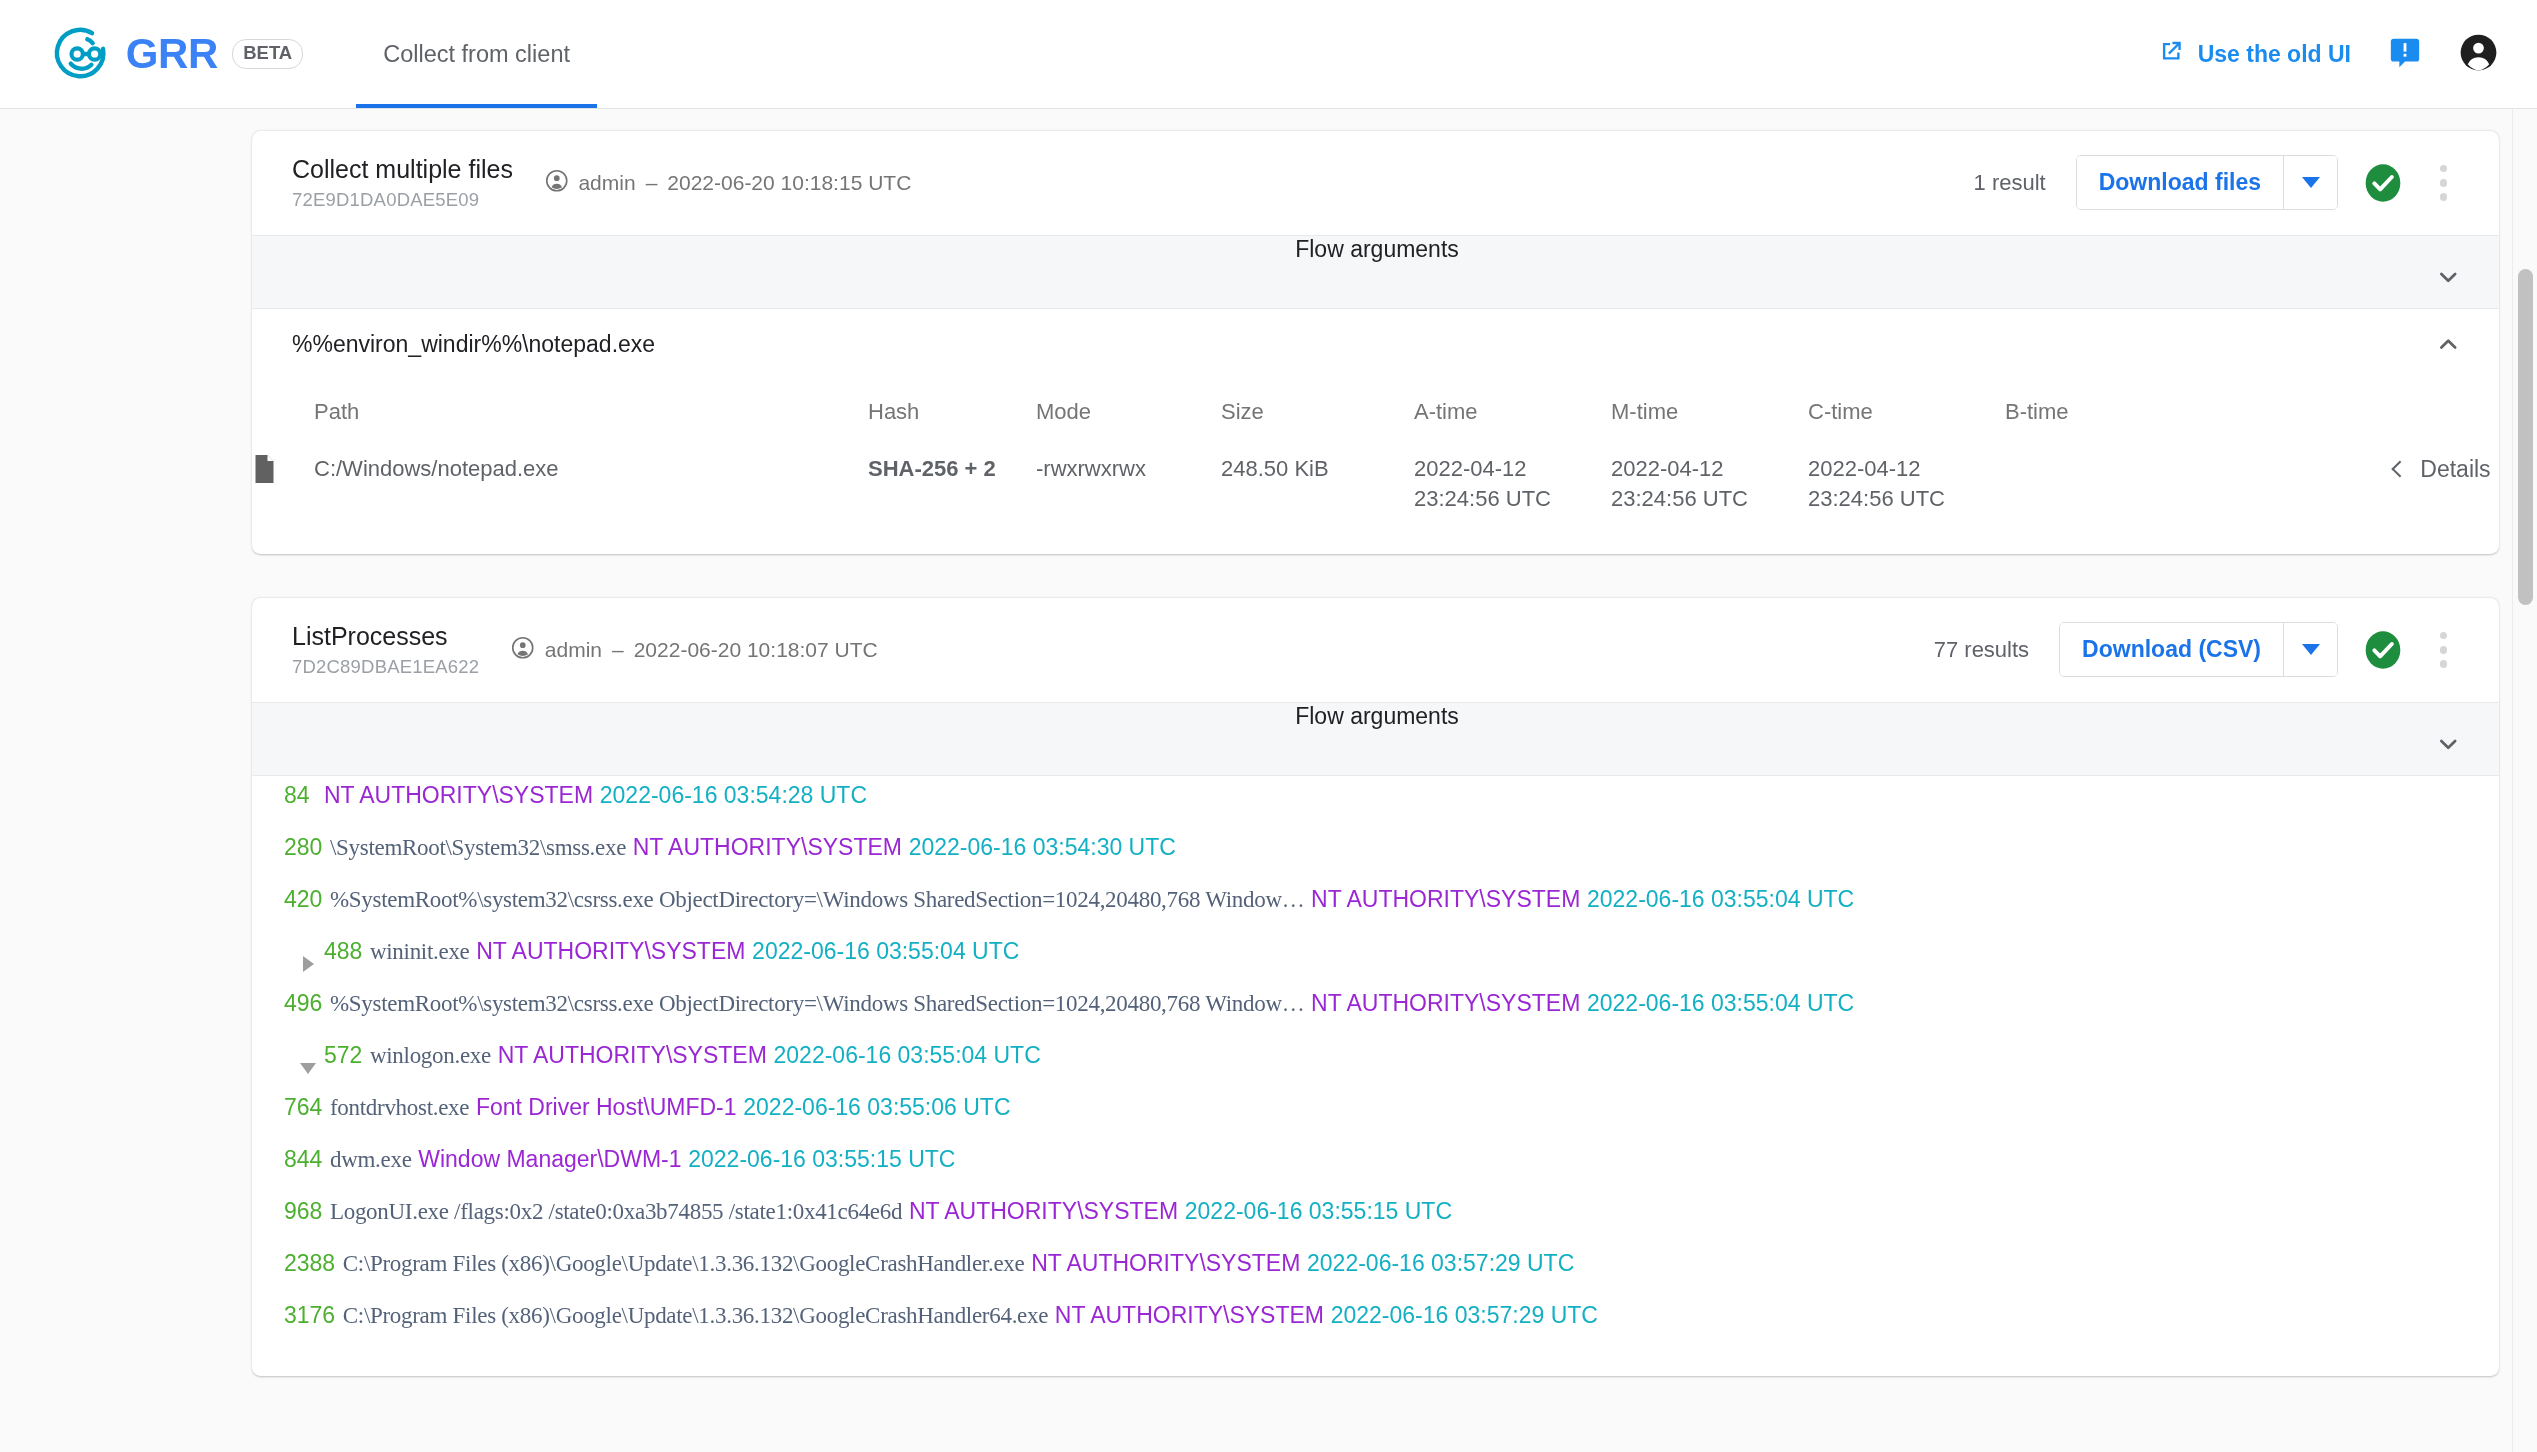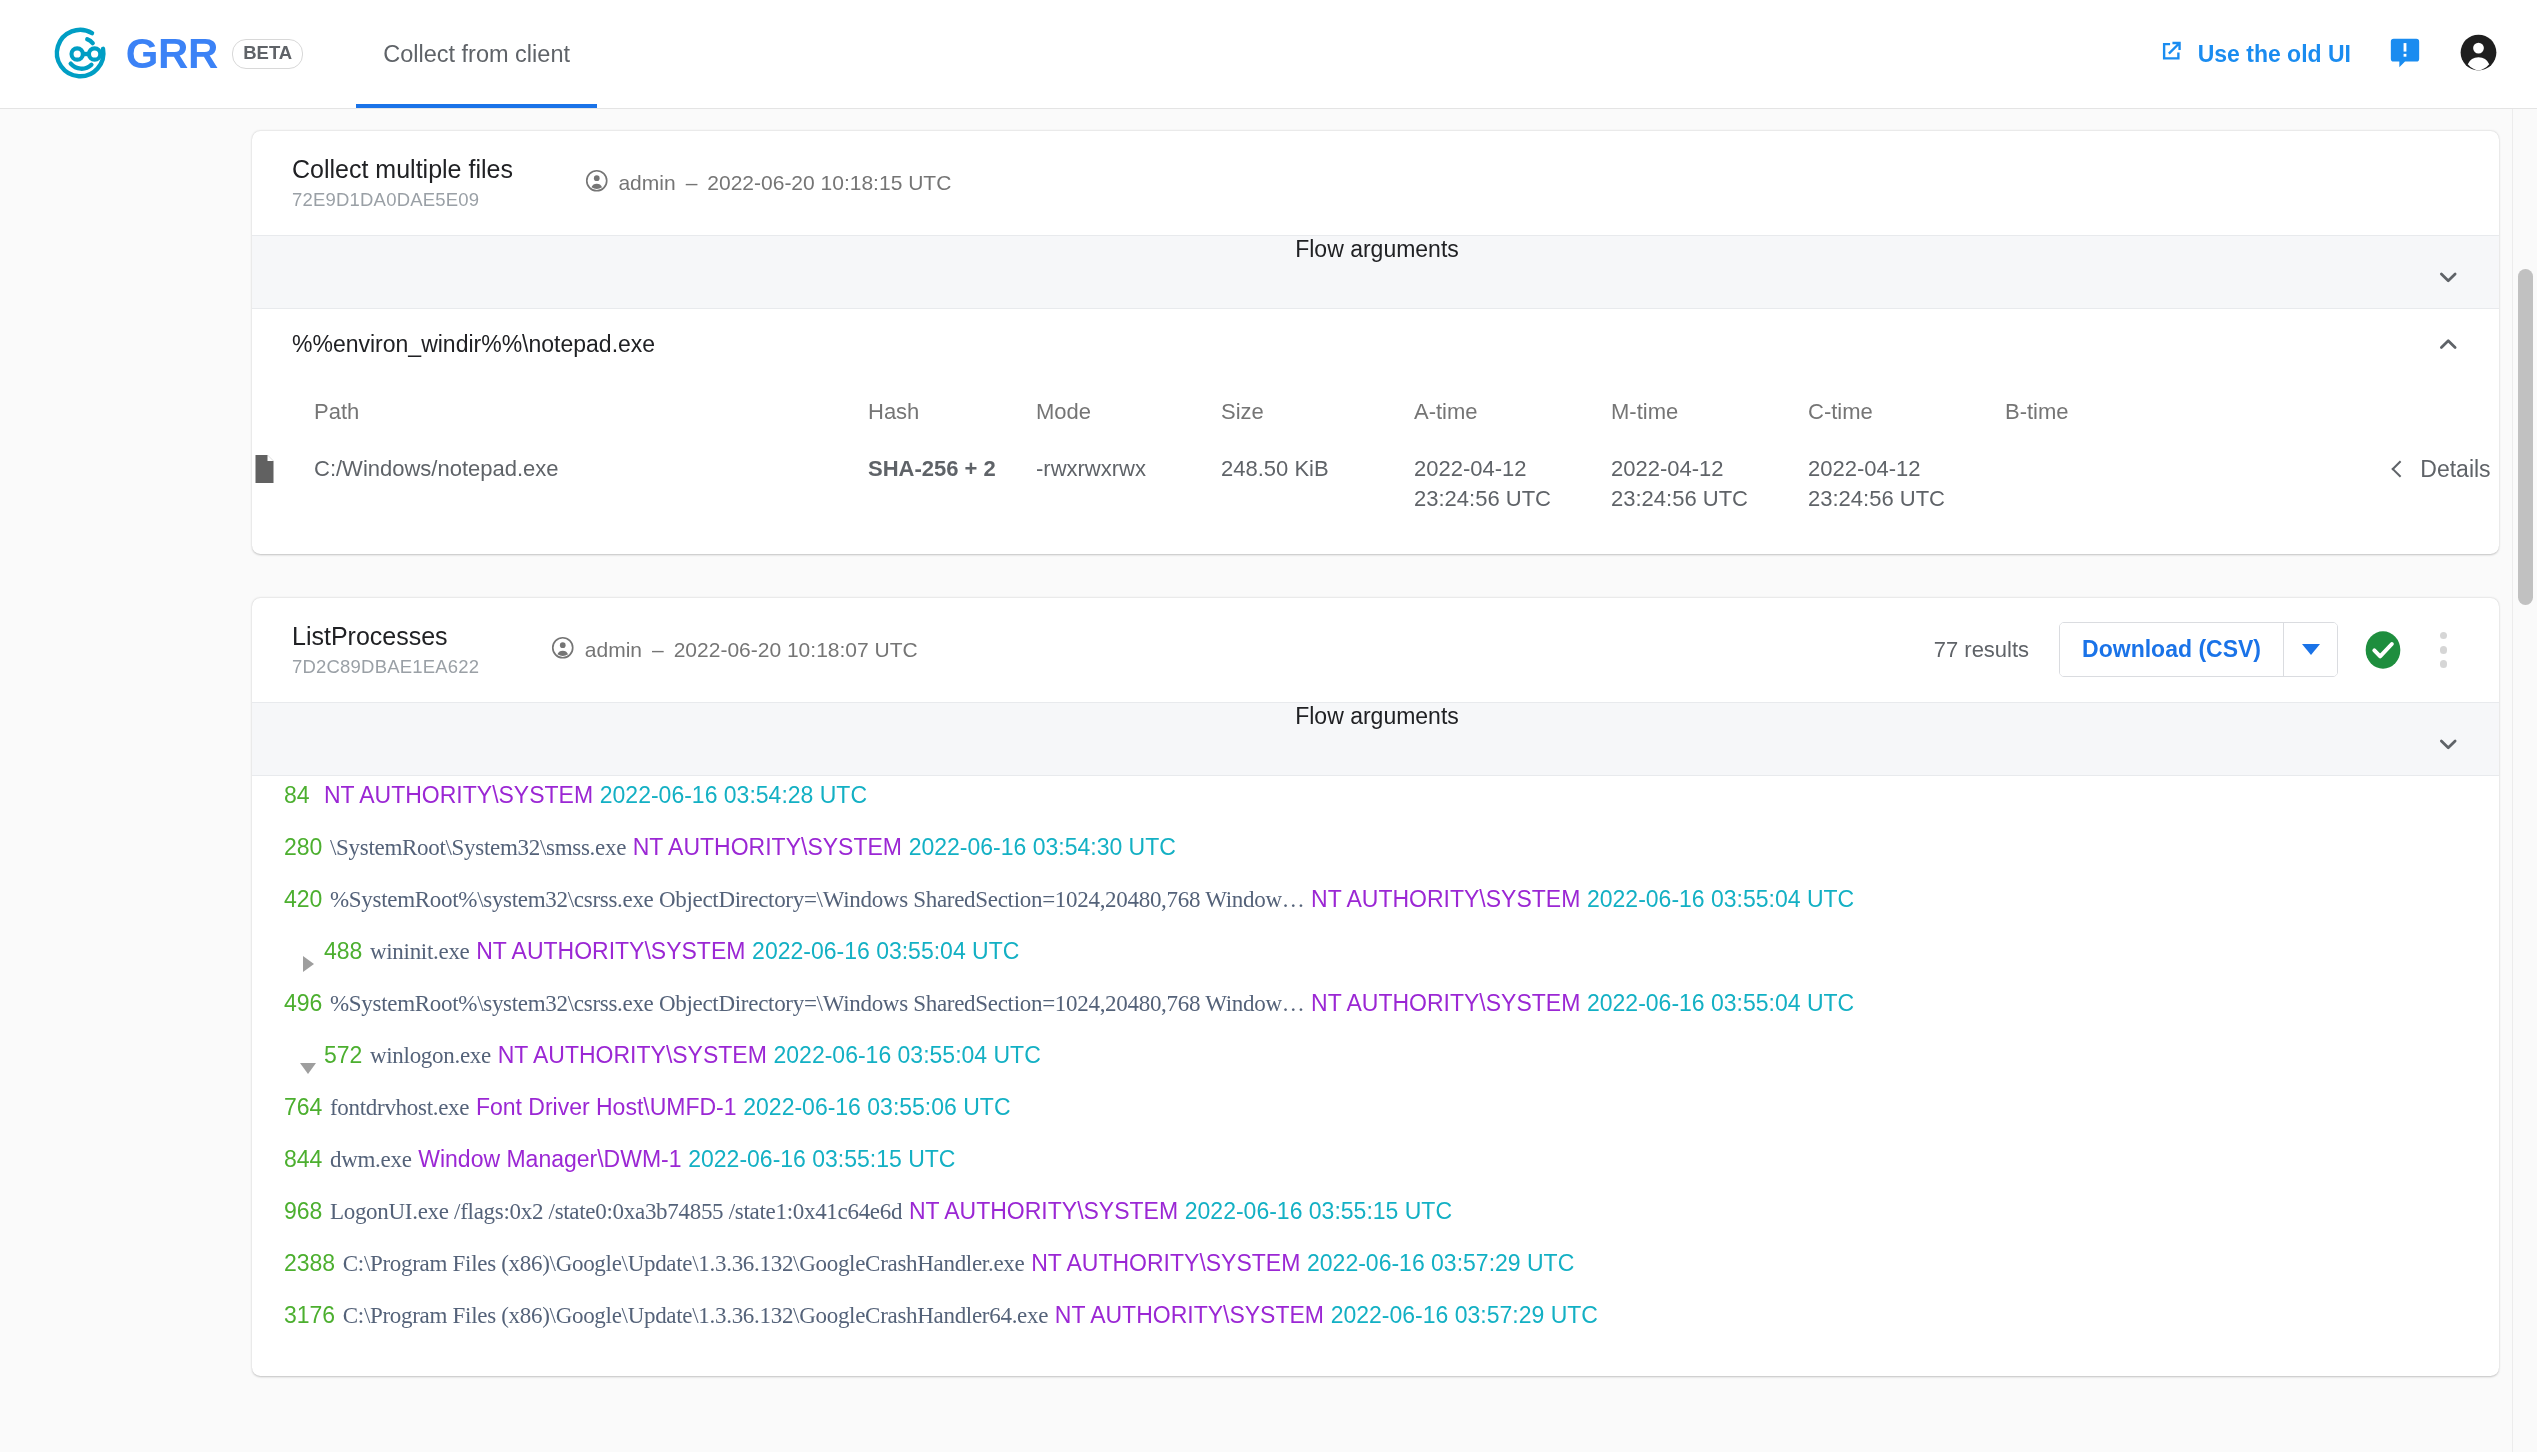--- a/index.html
+++ b/index.html
@@ -121,21 +121,21 @@
   .flow-id {
     font-size: 18.5px;
     color: #9aa0a6;
     margin-top: 5px;
     letter-spacing: 0.2px;
   }
   .flow-meta {
     display: flex;
     align-items: center;
     gap: 10px;
-    margin-left: 72px;
+    margin-left: 32px;
     font-size: 21px;
     color: #757575;
     white-space: nowrap;
   }
   .head-right {
     margin-left: auto;
     display: flex;
     align-items: center;
     gap: 0;
   }
@@ -418,20 +418,40 @@
               <circle cx="12" cy="12" r="10.2" fill="none" stroke="#757575" stroke-width="1.7"></circle>
               <circle cx="12" cy="9.4" r="2.9" fill="#757575"></circle>
               <path d="M6.6 18.6a5.9 5.9 0 0 1 10.8 0 9.6 9.6 0 0 1-10.8 0z" fill="#757575"></path>
             </svg>
           </span>
           <span>admin</span>
           <span>–</span>
           <span>2022-06-20 10:18:15 UTC</span>
         </div>
 
+        <div class="head-right">
+          <span class="result-count">1 result</span>
+          <div class="split-btn">
+            <button class="split-btn-main">Download files</button>
+            <div class="split-btn-arrow">
+              <span class="caret-down"></span>
+            </div>
+          </div>
+          <span class="status-ok">
+            <svg width="40" height="40" viewBox="0 0 24 24">
+              <ellipse cx="12" cy="12" rx="10.4" ry="11.2" fill="#1e8e3e"></ellipse>
+              <path d="M6.8 12.2l3.5 3.6 7-7.4" stroke="#ffffff" stroke-width="2.4" fill="none" stroke-linecap="round" stroke-linejoin="round"></path>
+            </svg>
+          </span>
+          <div class="kebab">
+            <span></span>
+              <span></span>
+              <span></span>
+          </div>
+        </div>
       </div>
 
       <div class="panel">
         <div class="panel-head shaded">
           <span class="panel-title">Flow arguments</span>
           <svg class="chev" viewBox="0 0 24 24">
             <path d="M6.2 9.2L12 15l5.8-5.8" stroke="#5f6368" stroke-width="2.3" fill="none" stroke-linecap="round" stroke-linejoin="round"></path>
           </svg>
         </div>
       </div>

